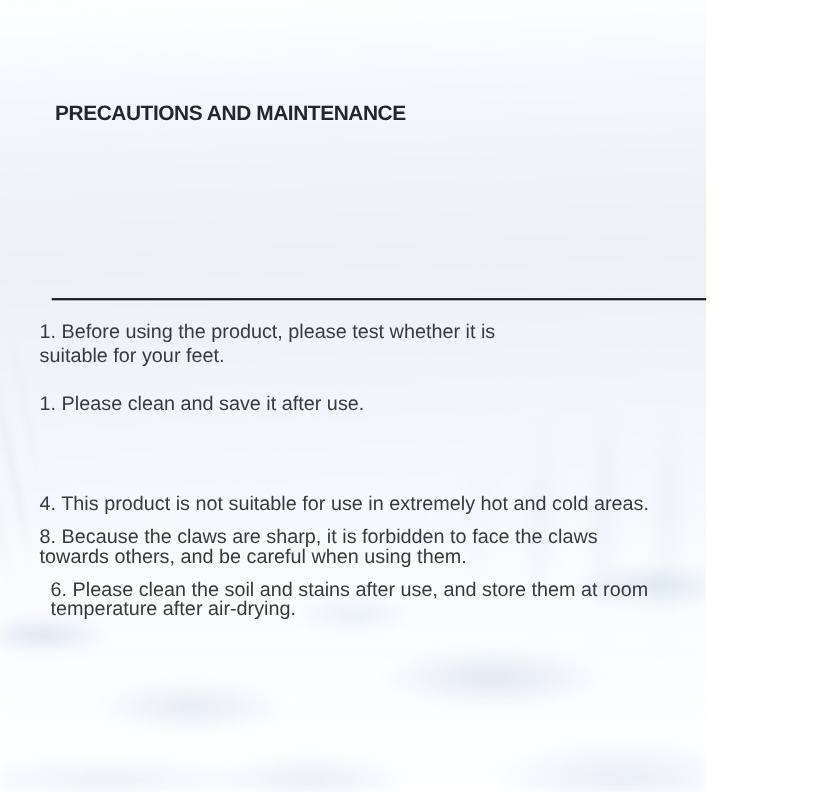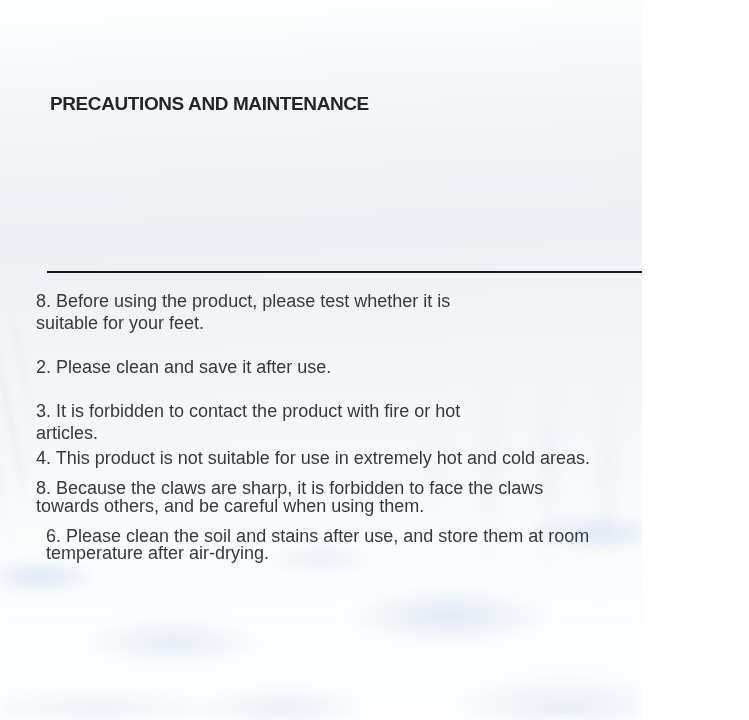--- a/index.html
+++ b/index.html
@@ -145,24 +145,22 @@
 
   <div class="dots">
     <span class="dot"></span>
     <span class="dot"></span>
     <span class="dot"></span>
   </div>
 
 
   <div class="rule"></div>
 
-  <p class="item item-1">8. Before using the product, please test whether it is
+  <p class="item item-1">1. Before using the product, please test whether it is
 suitable for your feet.</p>
-  <p class="item item-2">2. Please clean and save it after use.</p>
-  <p class="item item-3">3. It is forbidden to contact the product with fire or hot
-articles.</p>
+  <p class="item item-2">1. Please clean and save it after use.</p>
   <p class="item item-4">4. This product is not suitable for use in extremely hot and cold areas.</p>
   <p class="item item-5">8. Because the claws are sharp, it is forbidden to face the claws
 towards others, and be careful when using them.</p>
   <p class="item item-6">6. Please clean the soil and stains after use, and store them at room
 temperature after air-drying.</p>
 
 </div>
 
 </body></html>

